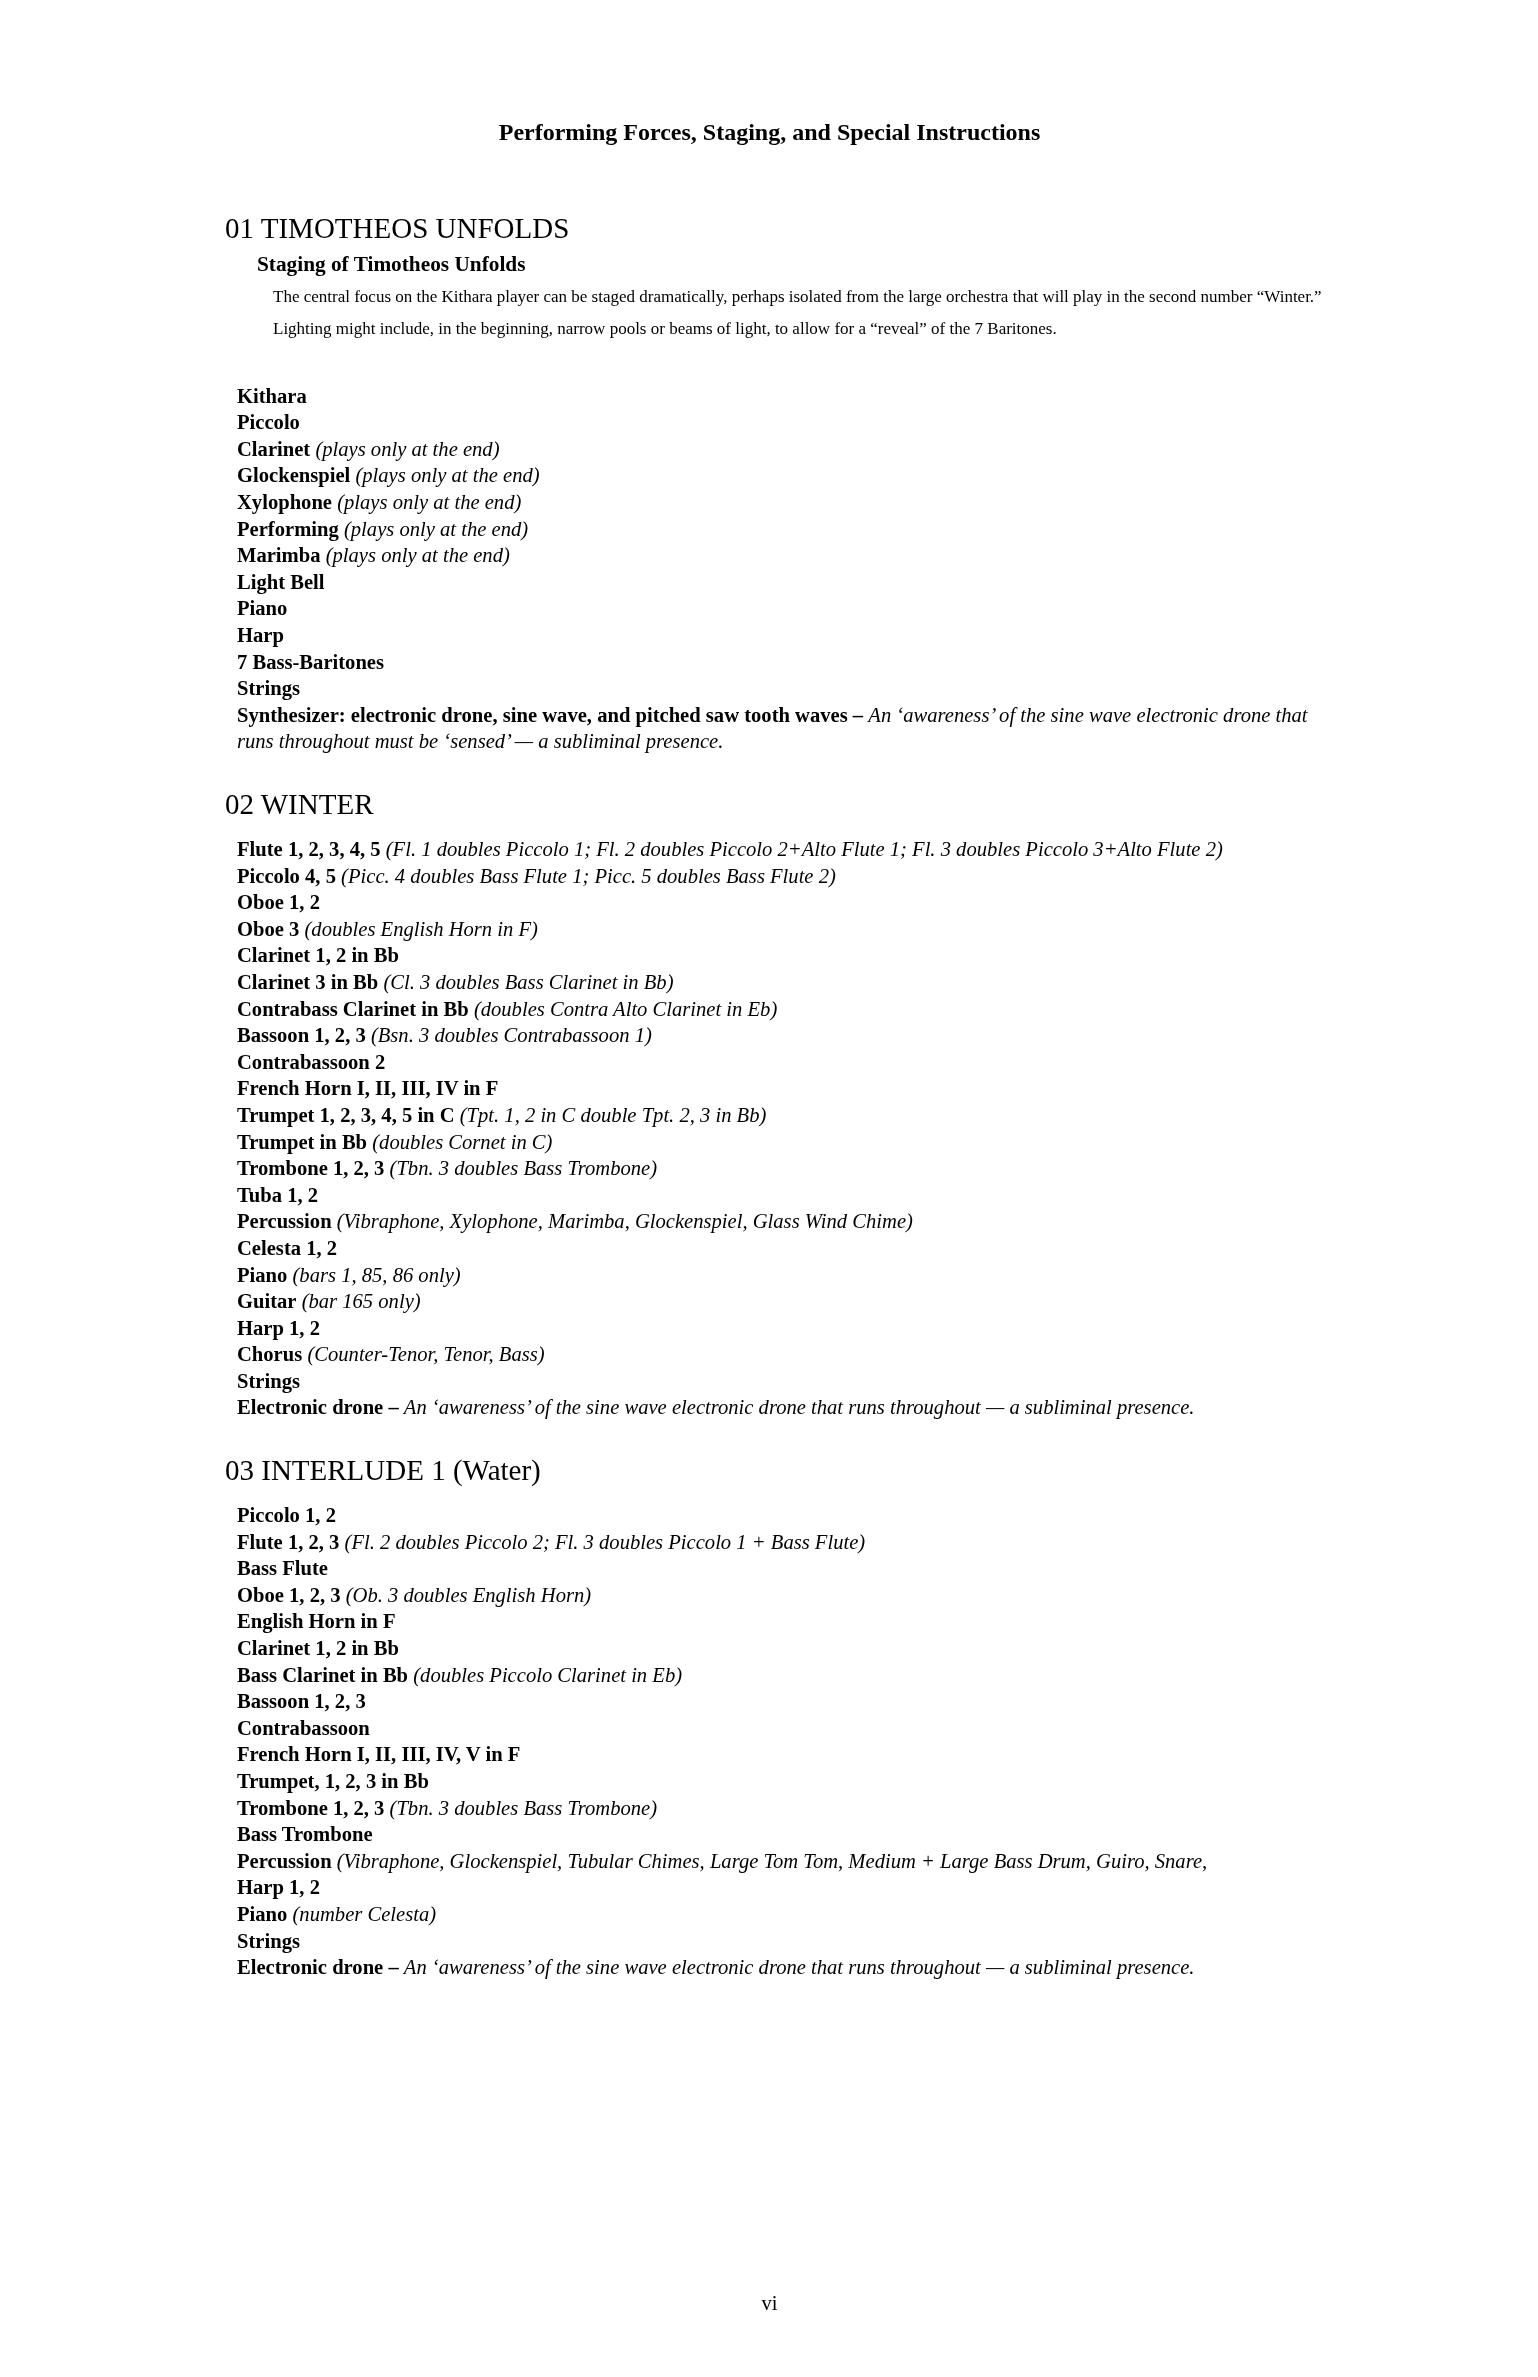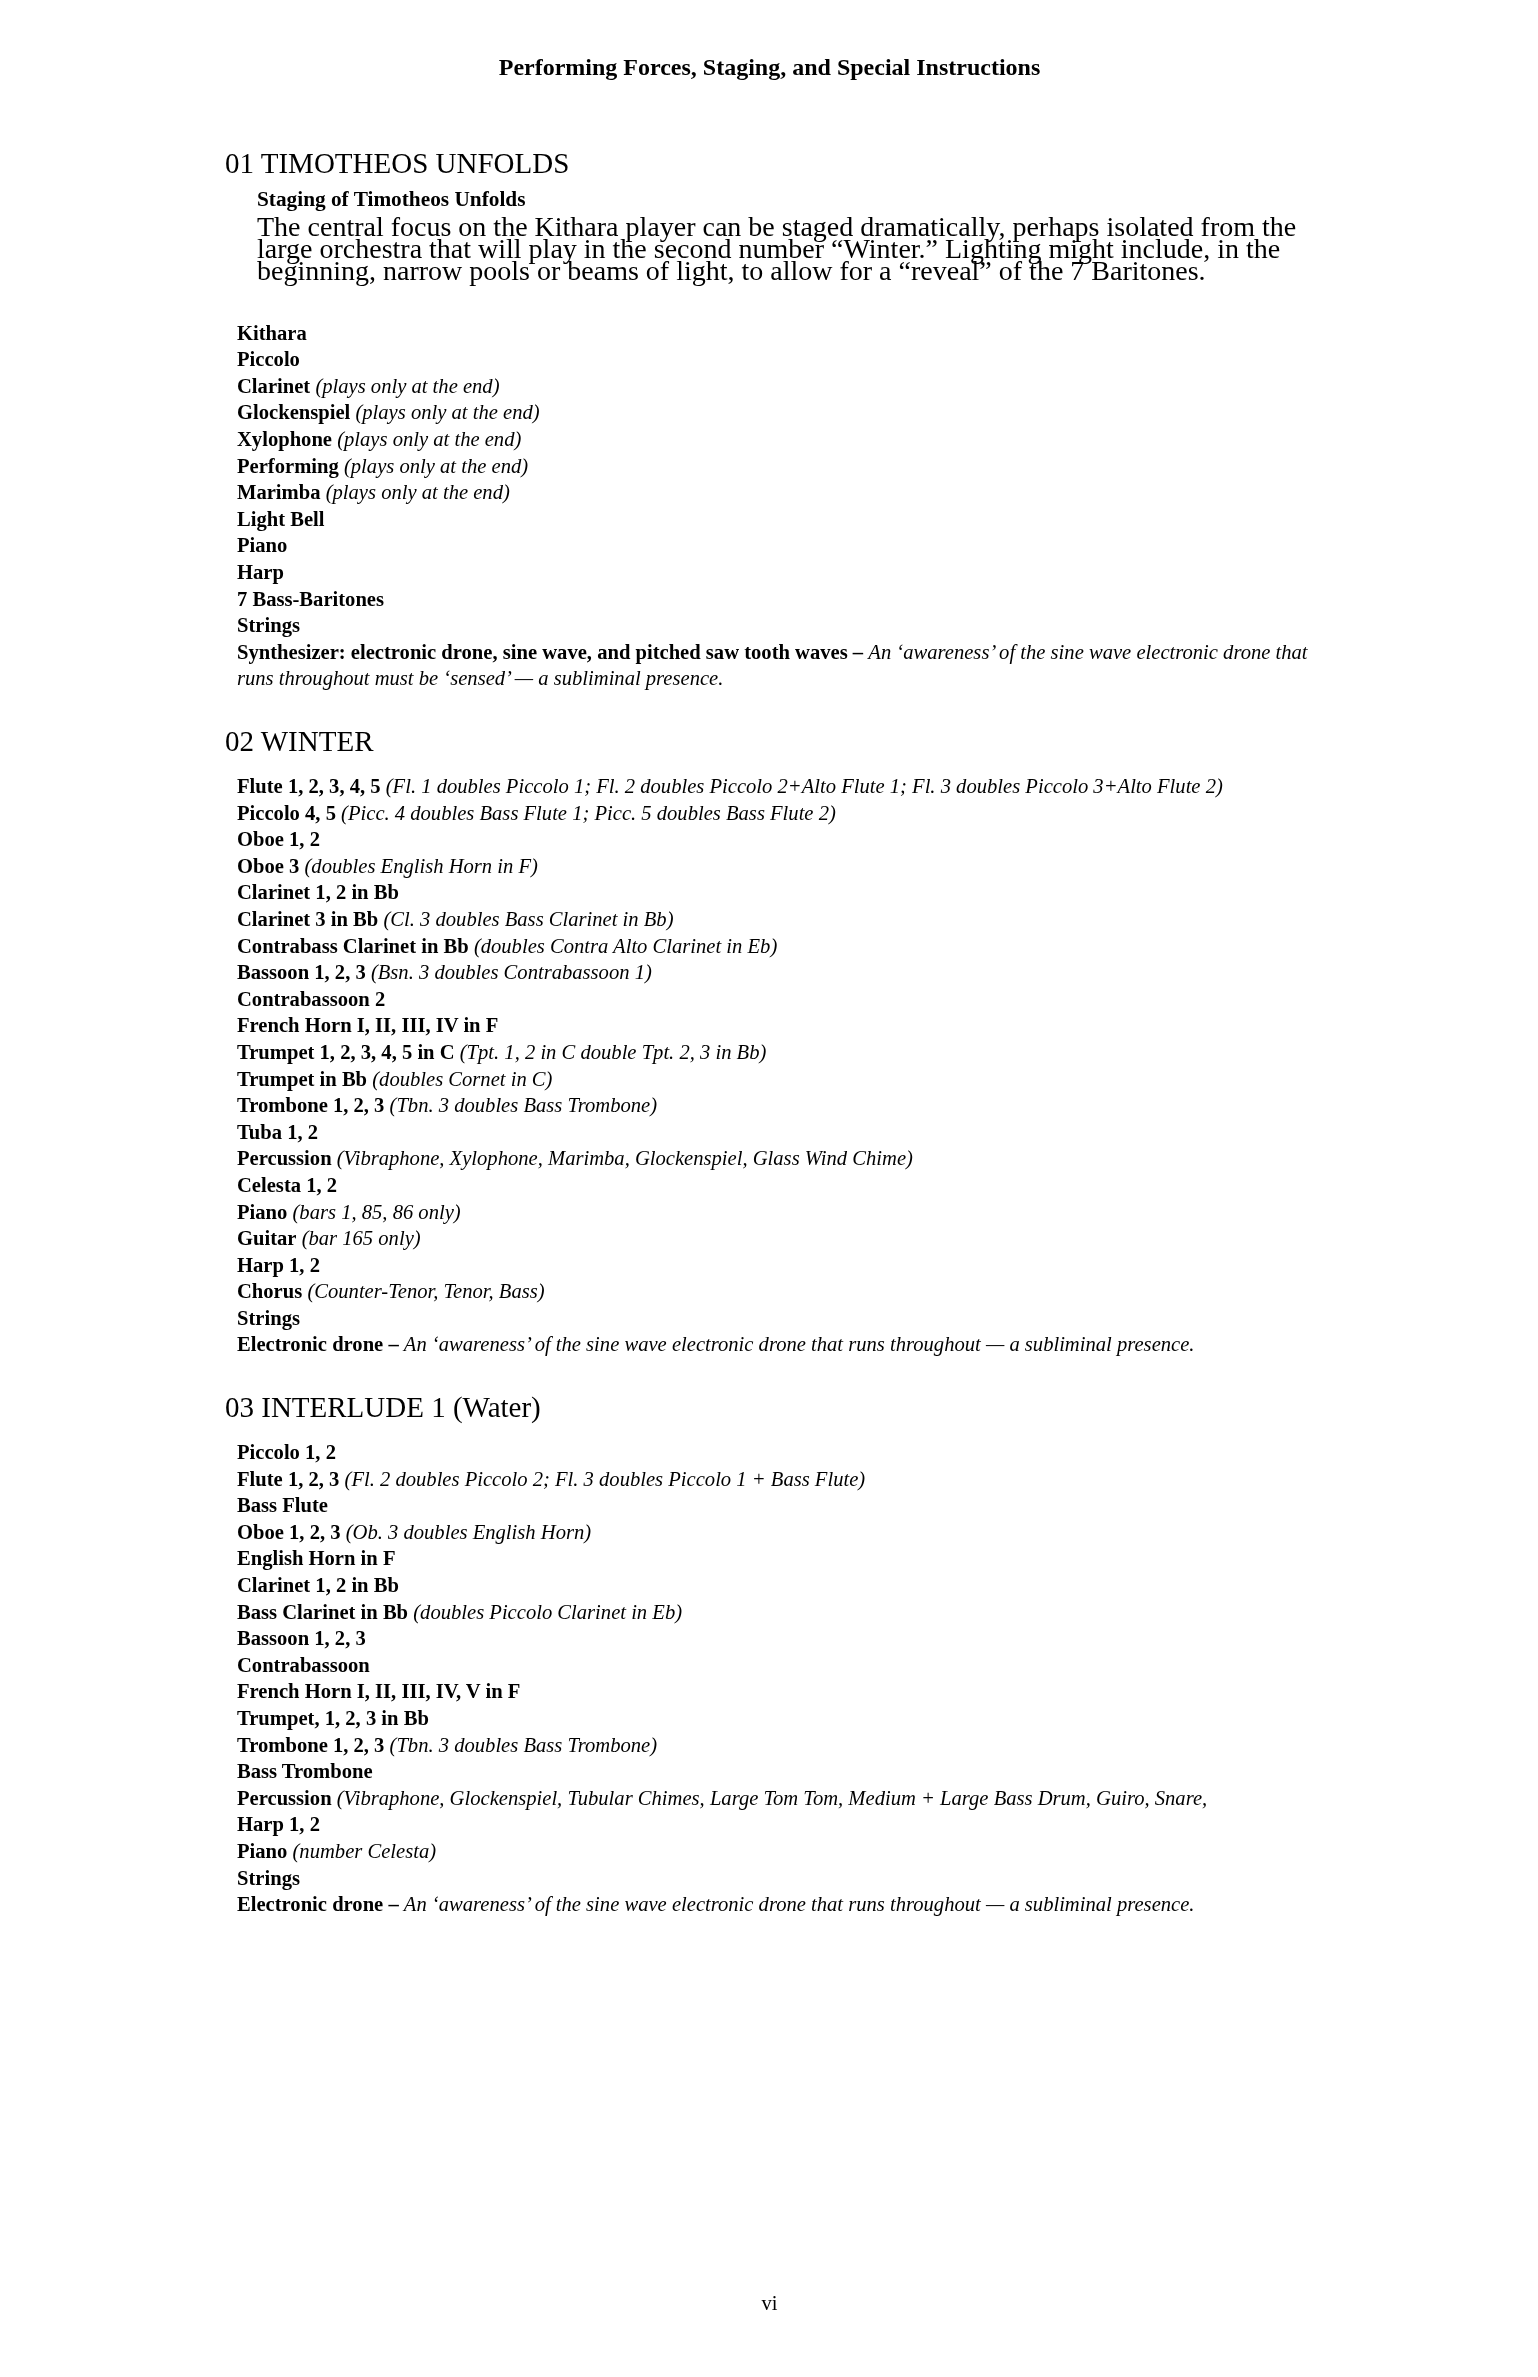--- a/index.html
+++ b/index.html
@@ -6,21 +6,21 @@
   .page {
     position: relative;
     width: 1539px;
     height: 2377px;
     margin: 0 auto;
     background: #ffffff;
     color: #000000;
     font-family: "Liberation Serif", "DejaVu Serif", serif;
     overflow: hidden;
     box-sizing: border-box;
-    padding-top: 52px;
+    padding-top: 117px;
   }
   .doc-title {
     text-align: center;
     font-size: 24px;
     font-weight: bold;
     line-height: 30px;
     margin-bottom: 65px;
   }
   .sections { }
   .section { padding-left: 225px; }
@@ -33,24 +33,24 @@
   }
   .section-sub {
     margin-left: 32px;
     font-size: 21.3px;
     font-weight: bold;
     line-height: 27px;
     margin-top: -9.5px;
     margin-bottom: 3.2px;
   }
   .section-para {
-    margin-left: 32px;
+    margin-left: 48px;
     width: 1056px;
-    font-size: 28px;
-    line-height: 22px;
+    font-size: 17px;
+    line-height: 32px;
     margin-bottom: 38px;
   }
   .instrument-list {
     margin-left: 12px;
     max-width: 1099px;
   }
   .instr {
     font-size: 20.6px;
     line-height: 26.6px;
   }

